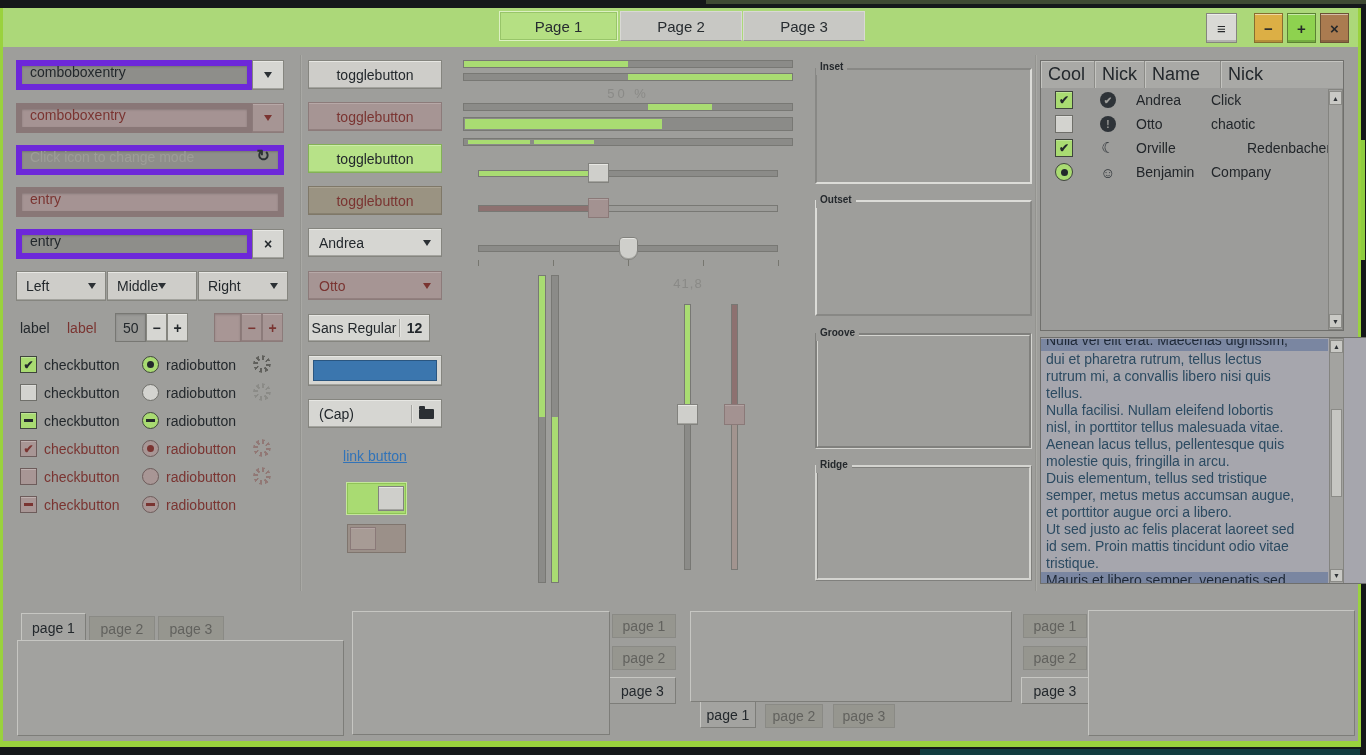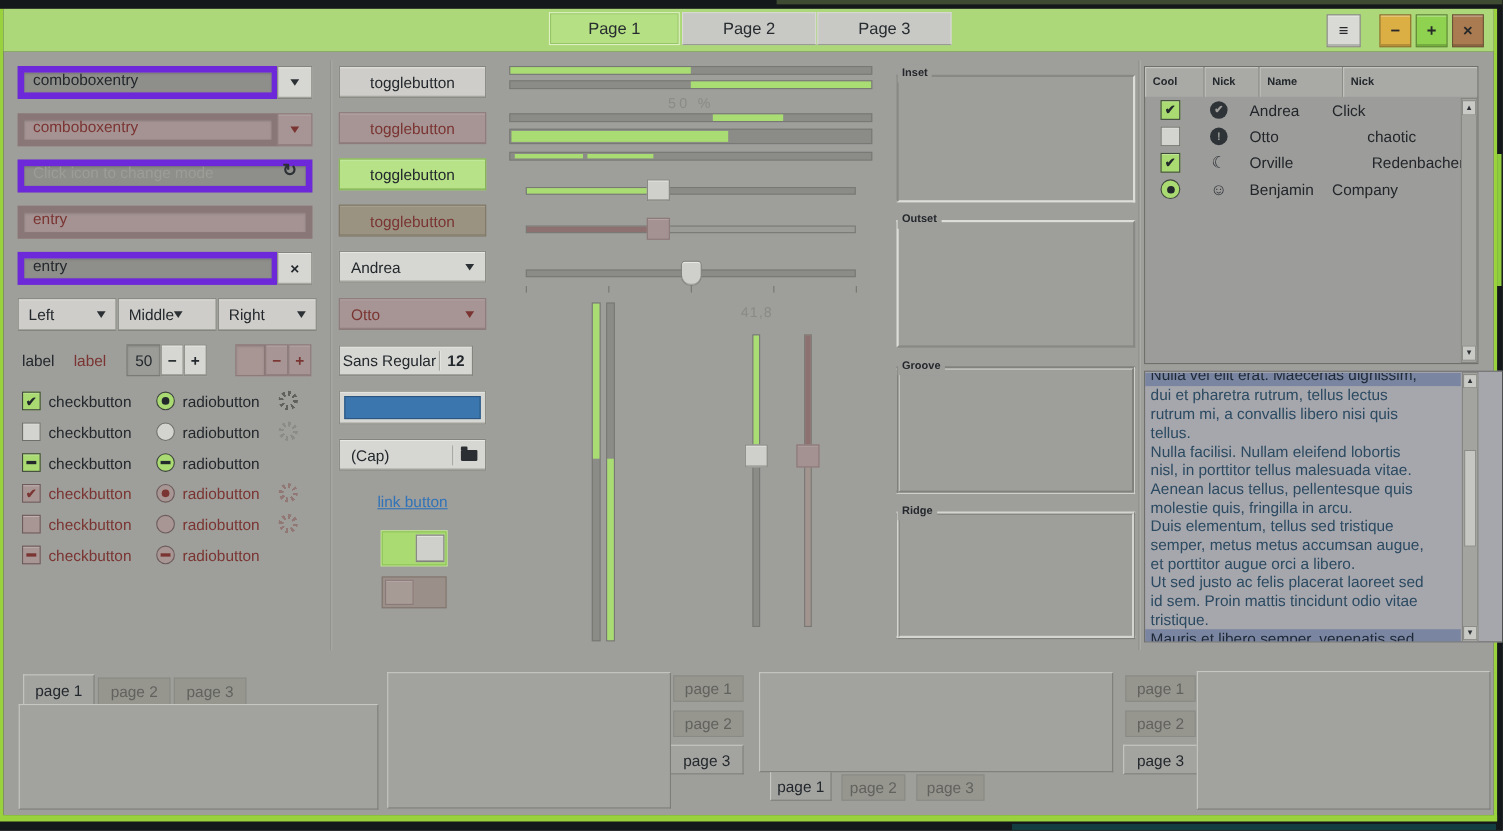--- a/index.html
+++ b/index.html
@@ -64,21 +64,21 @@
   .fill{background:#a9dc72;}
   .fill.redf{background:#8d7170;}
   .handle{background:#cfcfcb;border:1px solid #82827e;box-shadow:inset 0 1px 0 #e7e7e3,inset 0 -1px 0 #a3a39e;}
   .handle.pink{background:#a39291;border-color:#8a7978;box-shadow:inset 0 1px 0 #b3a4a3;}
   .graytext{color:#8a8a87;}
 
   .frame-label{font-weight:bold;font-size:10px;color:#24282c;background:#9e9e9b;padding:0 4px;line-height:16px;}
   .framebox{background:#9e9e9b;}
 
   .hdrcell{background:#a9a9a6;border-right:1px solid #8b8b87;box-shadow:inset 0 1px 0 #c4c4c0,inset 1px 0 0 #c4c4c0;
-           font-size:10px;color:#23282c;display:flex;align-items:center;padding-left:7px;font-weight:bold;}
+           font-size:18px;color:#23282c;display:flex;align-items:center;padding-left:7px;}
   .cell{font-size:14px;color:#22262a;display:flex;align-items:center;}
   .emb{width:16px;height:16px;border-radius:50%;background:#2e3338;color:#9e9e9b;font-size:10px;
        font-weight:bold;display:flex;align-items:center;justify-content:center;}
 
   .sbtrough{background:#a3a3a0;border:1px solid #848480;}
   .sbbtn{background:#c9c9c5;border:1px solid #8b8b87;font-size:7px;color:#2e3236;
          display:flex;align-items:center;justify-content:center;}
   .sbthumb{background:#c6c6c2;border:1px solid #8b8b87;}
 
   .tab{font-size:14px;display:flex;align-items:center;justify-content:center;}
@@ -388,21 +388,21 @@
     <div class="fl" style="height:24px;">
       <div class="fc" style="width:46px;">
           <span class="cb un" style="width:16px;height:16px;"></span>
         </div>
       <div class="fc" style="width:42px;">
           <span class="emb">
             <span>!</span>
           </span>
         </div>
       <div class="cell" style="width:68px;padding-left:7px;">Otto</div>
-      <div class="cell" style="flex:1;padding-left:7px;margin-left:32px;">chaotic</div>
+      <div class="cell" style="flex:1;padding-left:7px;">chaotic</div>
     </div>
 
     <div class="fl" style="height:24px;">
       <div class="fc" style="width:46px;">
           <span class="cb" style="width:16px;height:16px;">
             <span>✔</span>
           </span>
         </div>
       <div class="fc" style="width:42px;font-size:15px;color:#2e3338;">
           <span>☾</span>

